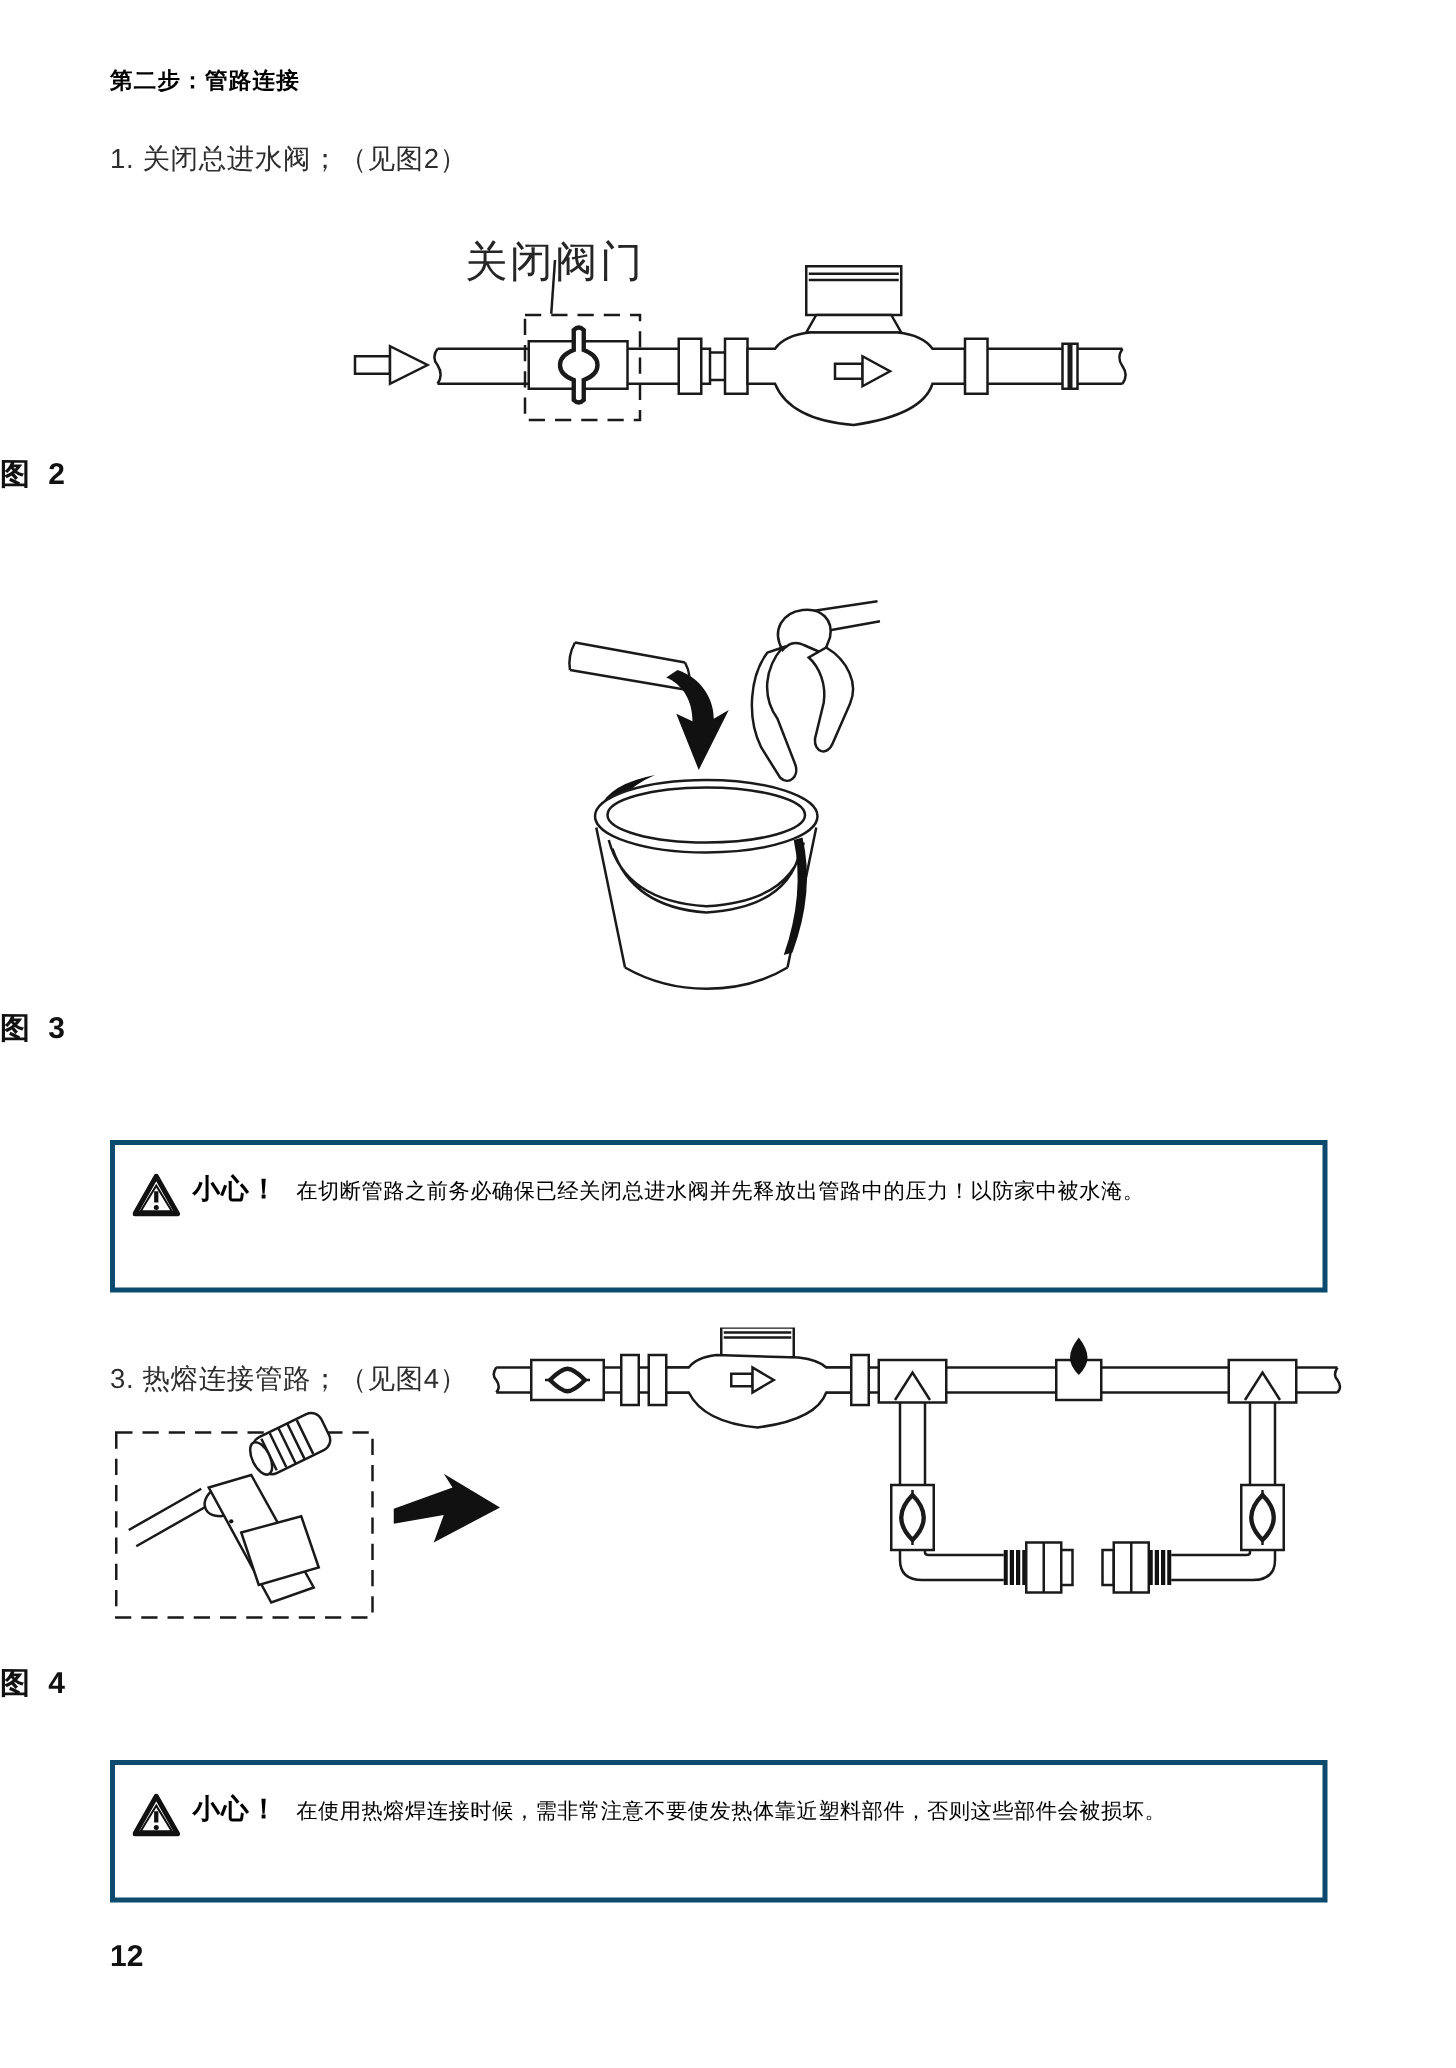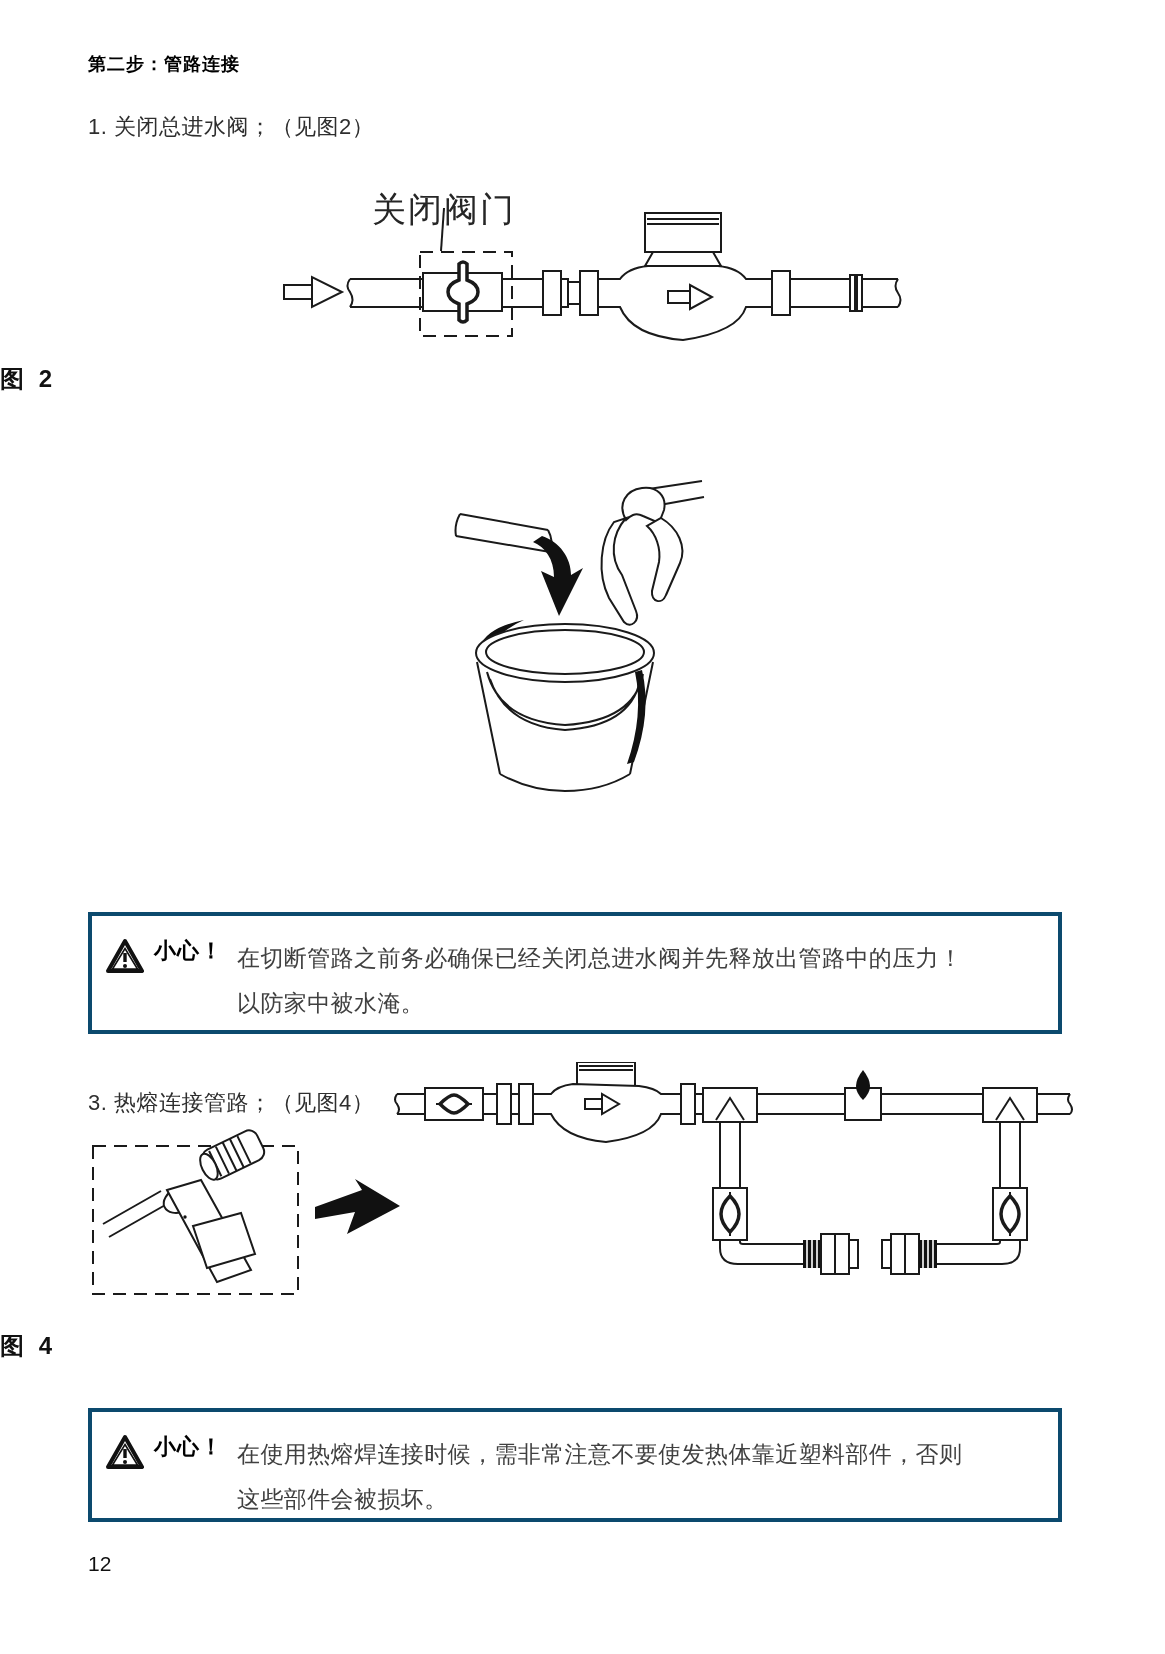--- a/index.html
+++ b/index.html
@@ -19,24 +19,24 @@
   #fig3-caption{top:806px;}
   #fig4-caption{top:1330px;}
   .warning-box{
     left:88px;width:938px;border:4px solid #0c4a6e;background:#fff;
     display:flex;align-items:flex-start;padding:20px 14px 16px 14px;gap:10px;
   }
   #warning1{top:912px;height:78px;}
   #warning2{top:1408px;height:70px;}
   .warn-icon{flex:0 0 38px;margin-top:2px;}
   .warn-label{font-size:22px;font-weight:bold;color:#000;white-space:nowrap;margin-right:4px;letter-spacing:1px;}
-  .warn-text{font-size:23px;color:#404040;line-height:1.95;max-width:748px;letter-spacing:0.4px;}
+  .warn-text{font-size:17px;color:#000000;line-height:1.95;max-width:748px;letter-spacing:0.4px;}
   .annotation{font-size:34px;color:#262626;letter-spacing:2px;margin-top:25px;}
   #fig2-annot{left:122px;top:2px;}
-  .page-num{left:88px;top:1552px;font-size:21px;font-weight:normal;color:#111;}
+  .page-num{left:88px;top:1552px;font-size:24px;font-weight:bold;color:#111;}
   svg{display:block;}
   .ln{stroke:#1a1a1a;stroke-width:2;fill:none;}
   .lnw{stroke:#1a1a1a;stroke-width:2;fill:#fff;}
   .thick{stroke:#1a1a1a;stroke-width:3.5;fill:#fff;}
   .dark{fill:#111;stroke:none;}
 </style>
 </head>
 <body>
 
 <div id="page">
@@ -113,20 +113,21 @@
         <path class="dark" d="M50,168 Q58,149 94,142 Q62,156 57,182 Z"></path>
         <ellipse class="lnw" cx="135" cy="175" rx="89" ry="29"></ellipse>
         <ellipse class="ln" cx="135" cy="174" rx="79" ry="22"></ellipse>
         <path class="ln" d="M47,184 L70,296 M223,184 L200,296"></path>
         <path class="ln" d="M70,296 Q100,313 135,313 Q172,313 200,296"></path>
         <path class="ln" d="M57,194 Q70,243 135,247 Q204,243 213,196 M60,201 Q76,248 135,252 Q200,248 210,203"></path>
         <path class="dark" d="M212,192 Q222,235 204,284 L197,286 Q214,237 205,194 Z"></path>
       </g>
     </svg>
   </div>
+  <div class="abs fig-caption" id="fig3-caption">图 3</div>
 
   <div class="abs warning-box" id="warning1">
     <svg class="warn-icon" width="38" height="36" viewBox="0 0 38 36">
       <path d="M19,3 L36,33 L2,33 Z" fill="none" stroke="#111" stroke-width="4" stroke-linejoin="round"></path>
       <path d="M19,10.5 L31.5,31 L6.5,31 Z" fill="none" stroke="#111" stroke-width="1.6"></path>
       <line x1="19" y1="15" x2="19" y2="24" stroke="#111" stroke-width="3.4"></line>
       <circle cx="19" cy="28" r="2" fill="#111"></circle>
     </svg>
     <span class="warn-label">小心！</span>
     <span class="warn-text">在切断管路之前务必确保已经关闭总进水阀并先释放出管路中的压力！以防家中被水淹。</span>

